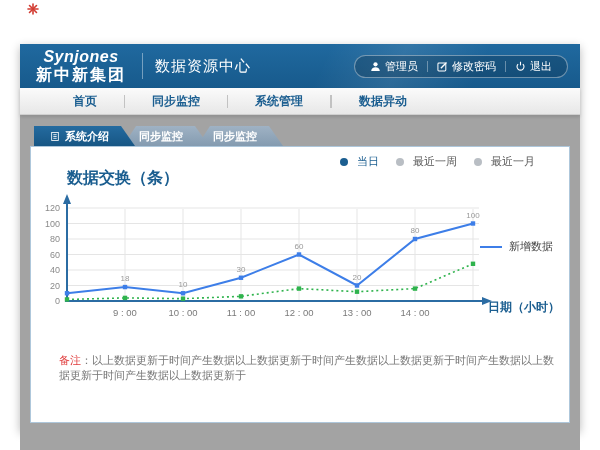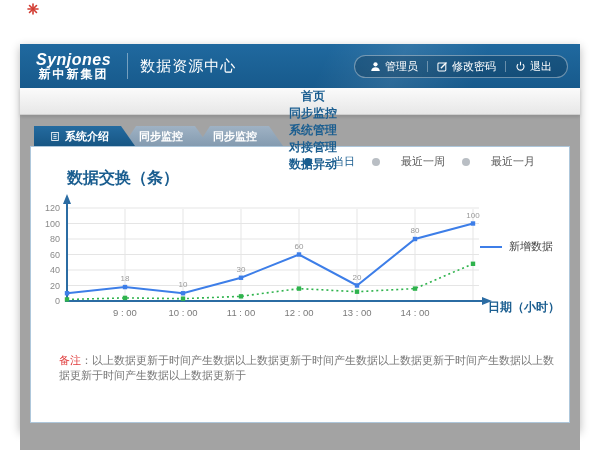--- a/index.html
+++ b/index.html
@@ -12,35 +12,35 @@
     box-shadow:0 3px 9px rgba(0,0,0,.28); background:#ededed; }
 
   
   .header { position:relative; height:44px; display:flex; align-items:center;
     padding:0 12px; background:linear-gradient(180deg,#20699f,#175a8c);
     color:#fff; overflow:hidden; }
   .header:after { content:""; position:absolute; right:0; top:0; width:65%; height:100%;
     background:linear-gradient(115deg,transparent 30%,rgba(255,255,255,.09) 50%,transparent 72%); pointer-events:none; }
   .logo-block { text-align:center; line-height:1.1; margin:4px 4px; }
   .logo-line1 { font-size:16px; font-weight:bold; font-style:italic; letter-spacing:.5px; }
-  .logo-line2 { font-size:12px; font-weight:bold; letter-spacing:2px; }
+  .logo-line2 { font-size:16px; font-weight:bold; letter-spacing:2px; }
   .header-divider { width:1px; height:26px; background:rgba(255,255,255,.4); margin:0 12px; }
   .app-title { font-size:15px; letter-spacing:1px; }
   .user-pill { margin-left:auto; display:flex; align-items:center; z-index:1;
     background:rgba(0,0,0,.16); border:1px solid rgba(255,255,255,.38);
     border-radius:12px; padding:3px 6px; font-size:11px;justify-content:flex-end; }
   .user-item { display:flex; align-items:center; gap:4px; padding:0 9px; cursor:pointer; white-space:nowrap; }
   .user-sep { width:1px; height:11px; background:rgba(255,255,255,.35); }
   .user-item svg { display:block; }
 
   
   .nav { height:27px; display:flex; align-items:center; padding-left:26px;
     background:linear-gradient(180deg,#fbfbfb,#e7e7e7); border-bottom:1px solid #cfcfcf;
     box-shadow:0 2px 3px rgba(0,0,0,.12); position:relative; z-index:3;
-    font-size:12px; font-weight:bold; color:#1b5e90;flex-direction:column; }
+    font-size:12px; font-weight:bold; color:#1b5e90; }
   .nav-item { padding:0 27px; cursor:pointer; }
   .nav-sep { width:1px; height:13px; background:#c2c2c2; }
 
   
   .content { position:relative; height:342px; background:#a3a3a3; padding-top:11px; }
   .tabs { display:flex; margin-left:14px; height:20px; position:relative; z-index:2; }
   .tab { height:20px; line-height:20px; color:#fff; font-size:11px; font-weight:bold;
     padding:0 26px 0 16px; cursor:pointer; display:flex; align-items:center; gap:5px;
     background:linear-gradient(180deg,#9fb2c4,#849bb0);
     clip-path:polygon(13px 0, calc(100% - 14px) 0, 100% 100%, 0 100%); }
@@ -48,21 +48,21 @@
   .tab:nth-child(1){ z-index:3; } .tab:nth-child(2){ z-index:2; } .tab:nth-child(3){ z-index:1; }
   .tab.active { background:linear-gradient(180deg,#246ba0,#175684);
     clip-path:polygon(0 0, calc(100% - 14px) 0, 100% 100%, 0 100%); }
   .tab svg { display:block; }
 
   .panel { position:relative; margin:0 10px; height:277px; background:#ffffff;
     border:1px solid #aec7db; }
 
   .radios { position:absolute; top:7px; right:34px; display:flex; gap:17px;
     align-items:center; font-size:11px; color:#555; }
-  .radio-item { display:flex; align-items:center; gap:21px; cursor:pointer; }
+  .radio-item { display:flex; align-items:center; gap:9px; cursor:pointer; }
   .radio-dot { width:8px; height:8px; border-radius:50%; background:#b9bec4; }
   .radio-item.selected .radio-dot { background:#1b5e90; }
   .radio-item.selected .radio-label { color:#1b5e90; }
 
   .ylabel { position:absolute; top:21px; left:36px; font-size:16px; font-weight:bold; color:#1b5e90; }
   #chart { position:absolute; top:42px; left:0; }
 
   .legend { position:absolute; top:92px; right:16px; font-size:11px; color:#444; }
   .legend-row { display:flex; align-items:center; gap:7px; margin-bottom:16px; cursor:default; }
   .swatch { width:22px; height:0; border-top:2px solid #3d7ee8; }
@@ -122,21 +122,20 @@
       </div>
     </div>
 
     <div class="nav">
       <div class="nav-item">首页</div>
       <div class="nav-sep"></div>
       <div class="nav-item">同步监控</div>
       <div class="nav-sep"></div>
       <div class="nav-item">系统管理</div>
       <div class="nav-sep"></div>
-      <div class="nav-item">对接管理</div>
       <div class="nav-sep"></div>
       <div class="nav-item">数据异动</div>
     </div>
 
     <div class="content">
 
       <div class="tabs">
         <div class="tab active">
           <svg width="10" height="11" viewBox="0 0 12 12" fill="none" stroke="#fff" stroke-width="1">
             <rect x="2" y="1.2" width="8" height="9.6"></rect>

